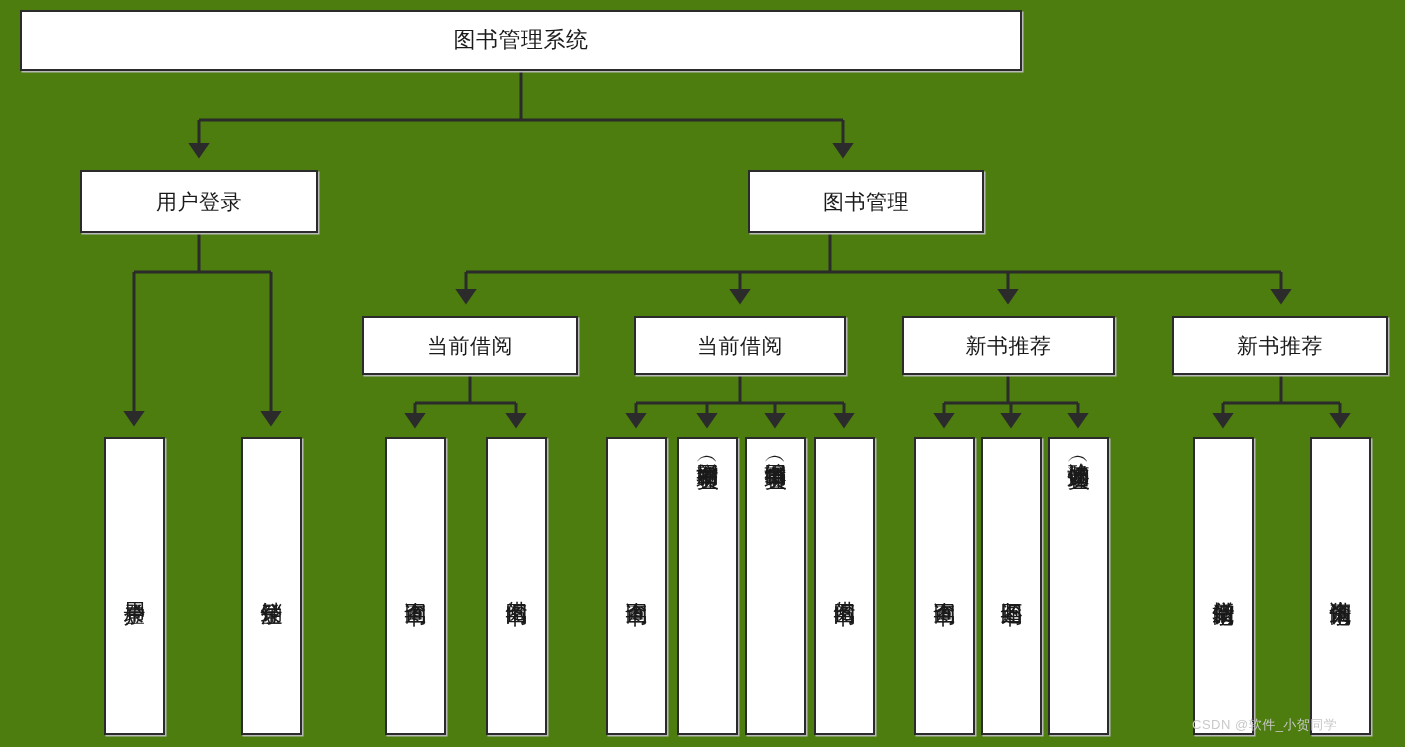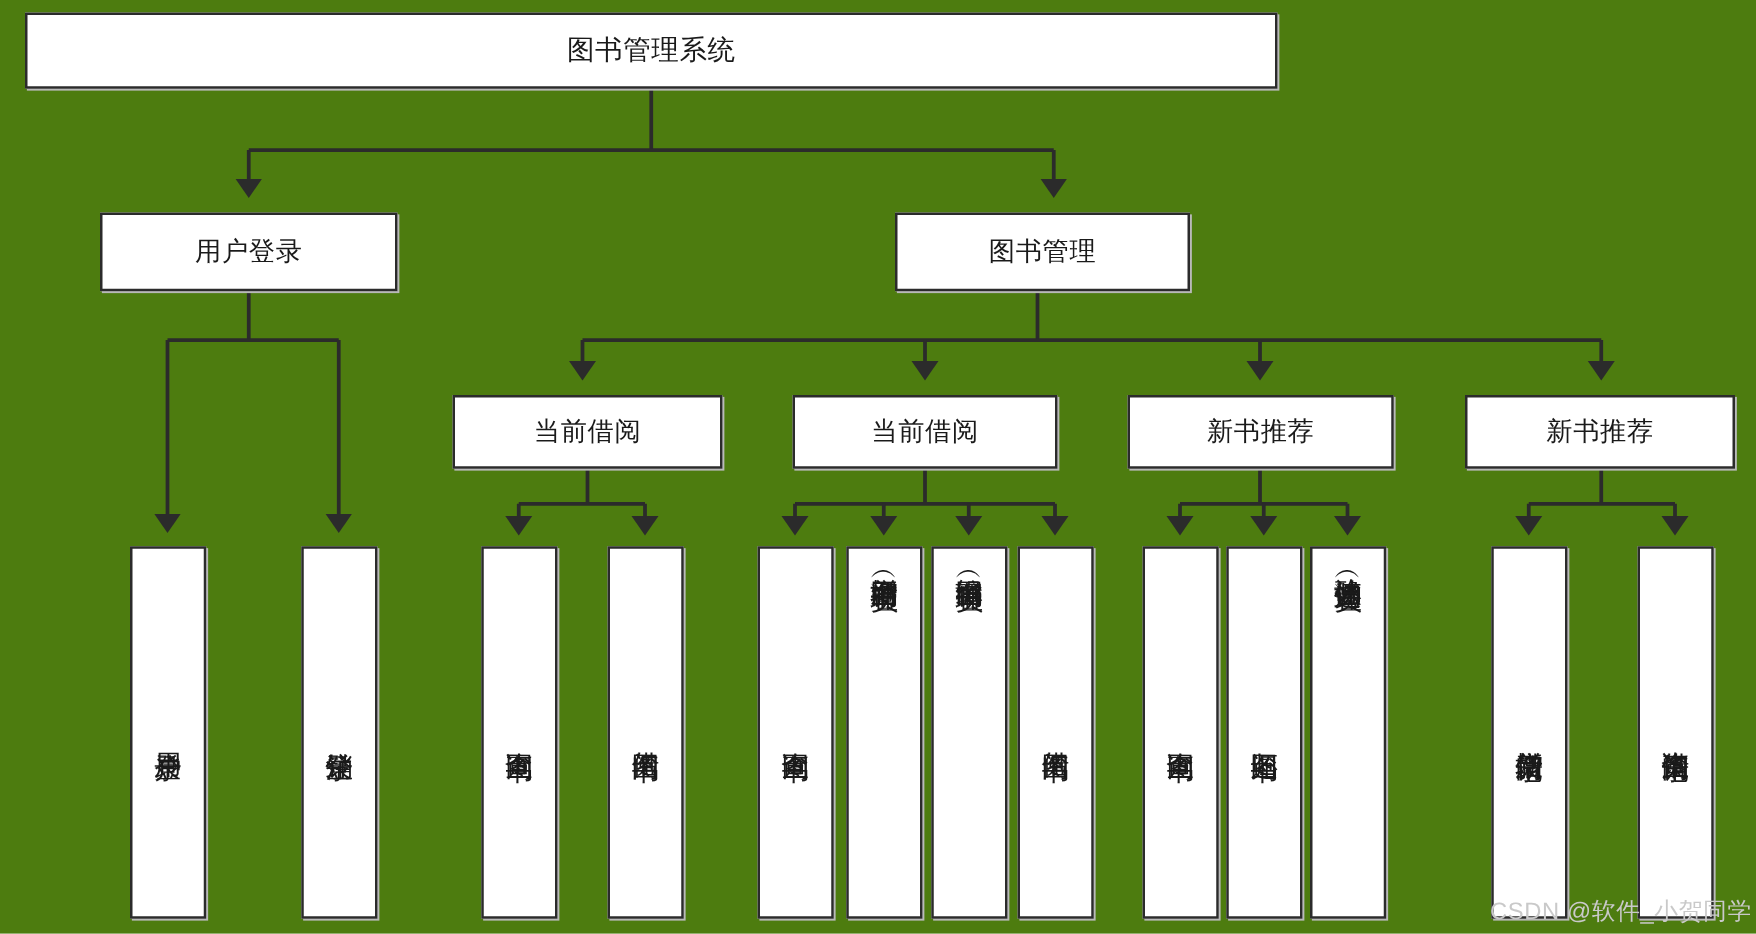--- a/index.html
+++ b/index.html
@@ -66,21 +66,21 @@
     white-space: nowrap;
     margin: 0 auto;
   }
   
   .node.vert.mid {
     align-items: center;
     padding-top: 0;
   }
   .watermark {
     position: absolute;
-    font-size: 19px;
+    font-size: 13px;
     color: #c9c9c9;
     white-space: nowrap;
     z-index: 5;
     letter-spacing: 0.5px;
   }
 </style>
 </head>
 <body>
 
 <div id="canvas">
@@ -135,21 +135,21 @@
     </g>
   </svg>
 
   <div class="node horiz root" style="left:20px; top:10px; width:1002px; height:61px;">
     <span class="label">图书管理系统</span>
   </div>
 
   <div class="node horiz" style="left:80px; top:170px; width:238px; height:63px;">
     <span class="label">用户登录</span>
   </div>
-  <div class="node horiz" style="left:716px; top:170px; width:236px; height:63px;">
+  <div class="node horiz" style="left:748px; top:170px; width:236px; height:63px;">
     <span class="label">图书管理</span>
   </div>
 
   <div class="node horiz" style="left:362px; top:316px; width:216px; height:59px;">
     <span class="label">当前借阅</span>
   </div>
   <div class="node horiz" style="left:634px; top:316px; width:212px; height:59px;">
     <span class="label">当前借阅</span>
   </div>
   <div class="node horiz" style="left:902px; top:316px; width:213px; height:59px;">

